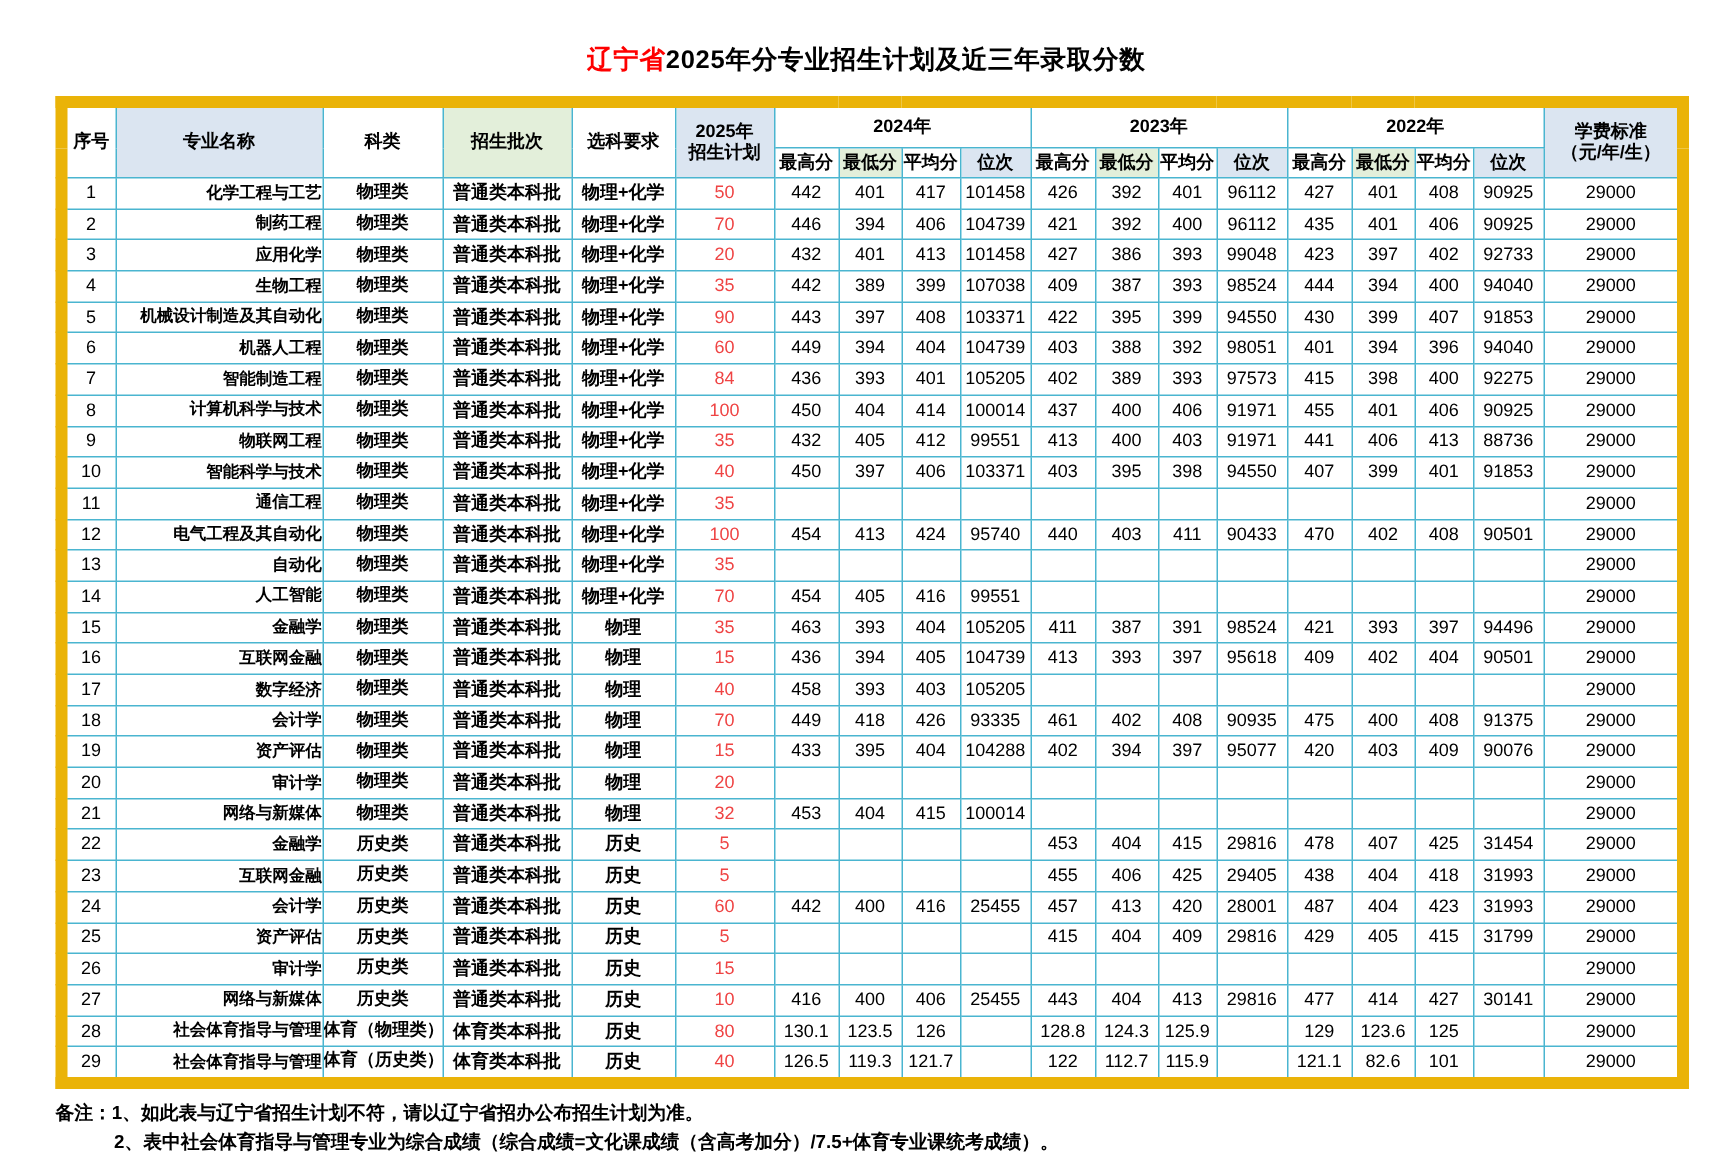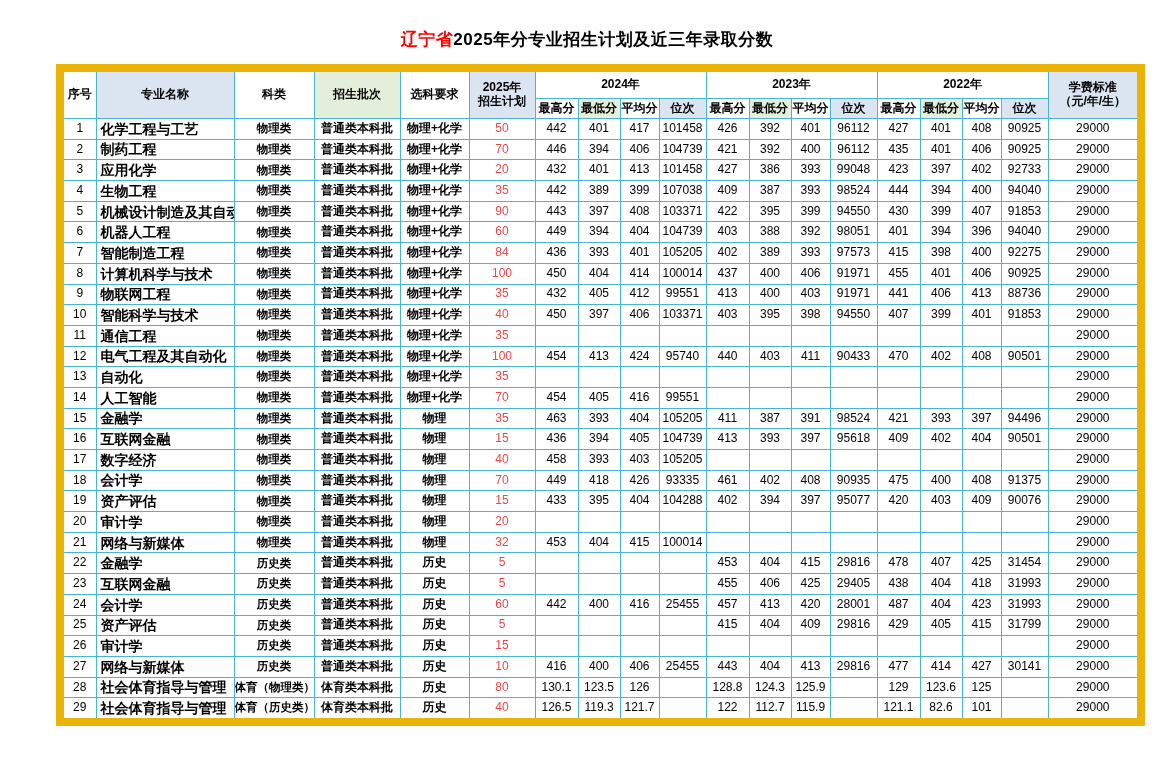--- a/index.html
+++ b/index.html
@@ -1,21 +1,21 @@
 <!DOCTYPE html>
 <html><head>
 <meta charset="utf-8">
 <style>
   html,body{margin:0;padding:0;background:#fff;}
   body{
     width:1155px;height:775px;overflow:hidden;
     font-family:"Liberation Sans","DejaVu Sans",sans-serif;
     color:#000;
   }
-  .page{padding:28px 37px 0 56px;}
+  .page{padding:28px 37px 0 37px;}
   .title{
     text-align:center;font-size:17px;font-weight:bold;
     margin:0 0 13px 0;letter-spacing:.5px;
   }
   .title .hl{color:#fe0000;}
   table.sheet{
     border-collapse:collapse;table-layout:fixed;width:1081px;
     border:8px solid #eab308;
   }
   .sheet th,.sheet td{
@@ -26,22 +26,22 @@
   }
   .sheet thead th{font-weight:bold;background:#fff;}
   .sheet thead tr.r1 th{height:26px;}
   .sheet thead tr.r2 th{height:19px;}
   .two-line{line-height:1.3;}
   .h-blue{background:#dbe5f1 !important;}
   .h-green{background:#e3efda !important;}
   .sheet tbody td{height:19.7px;background:#fff;}
   td.c-no{font-size:12px;}
   td.c-major{
-    background:#dbe5f1;text-align:left;padding-left:4px;
-    font-weight:bold;font-size:14px;
+    background:#dbe5f1;text-align:right;padding-left:4px;
+    font-weight:bold;font-size:11px;
   }
   td.c-cat{font-weight:bold;font-size:11.5px;}
   td.c-batch{background:#e3efda;font-weight:bold;}
   td.c-req{font-weight:bold;margin-top:33px;}
   td.c-plan{background:#dbe5f1;color:#ef4444;}
   td.c-min{background:#e3efda;}
   td.c-rank{background:#dbe5f1;}
   td.c-fee{background:#fff;}
   .notes{margin-top:7px;font-size:12.5px;font-weight:bold;line-height:1.55;}
   .notes .line2{padding-left:39px;}
@@ -715,14 +715,18 @@
           <td class="c-rank"></td>
           <td class="c-max">121.1</td>
           <td class="c-min">82.6</td>
           <td class="c-avg">101</td>
           <td class="c-rank"></td>
           <td class="c-fee">29000</td>
         </tr>
       </tbody>
   </table>
 
+  <div class="notes">
+    <div class="line1">备注：1、如此表与辽宁省招生计划不符，请以辽宁省招办公布招生计划为准。</div>
+    <div class="line2">2、表中社会体育指导与管理专业为综合成绩（综合成绩=文化课成绩（含高考加分）/7.5+体育专业课统考成绩）。</div>
+  </div>
 
 </div>
 
 </body></html>

